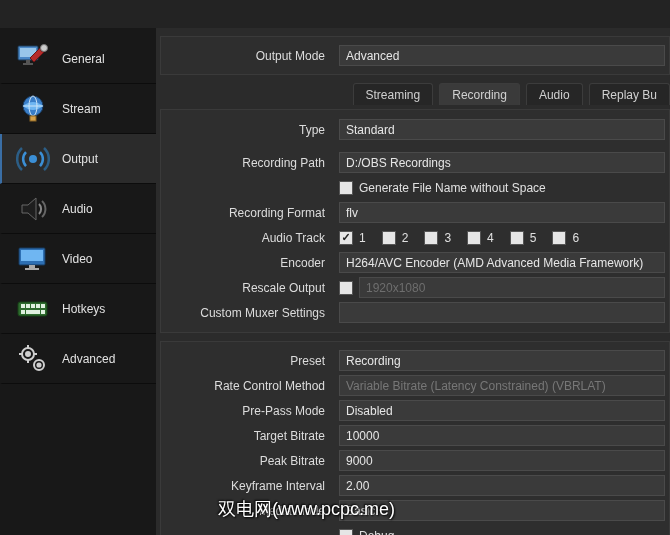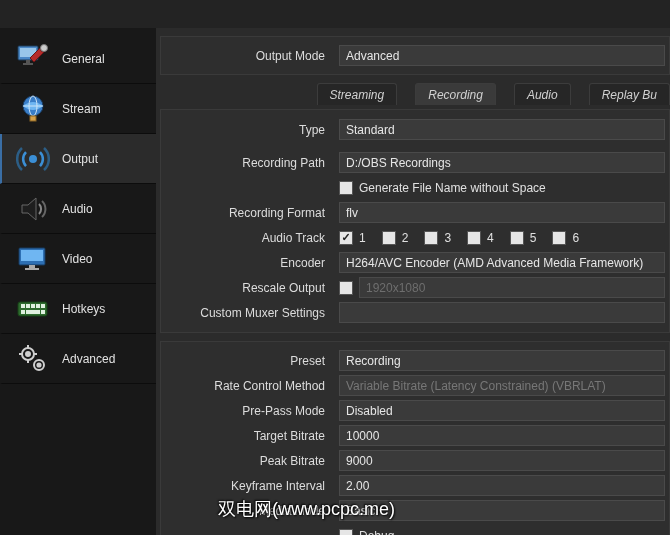--- a/index.html
+++ b/index.html
@@ -84,24 +84,23 @@
   .checkbox {
     width: 14px; height: 14px;
     background: #e6e6e6;
     border: 1px solid #555;
     display: inline-flex; align-items:center; justify-content:center;
     font-size: 11px; color:#222; font-weight:bold;
     cursor:pointer;
   }
 
   .tabs {
-    display: flex; justify-content: flex-end; gap: 18px;
+    display: flex; justify-content: flex-end; gap: 6px;
     padding: 4px 0 0 0;
     margin: 0 0 0 4px;
-    font-style: italic;
   }
   .tab {
     height: 22px;
     padding: 0 12px;
     background: #262626;
     border: 1px solid #3c3c3c;
     border-bottom: none;
     color: #d0d0d0;
     display:flex; align-items:center;
     border-top-left-radius: 3px; border-top-right-radius: 3px;

